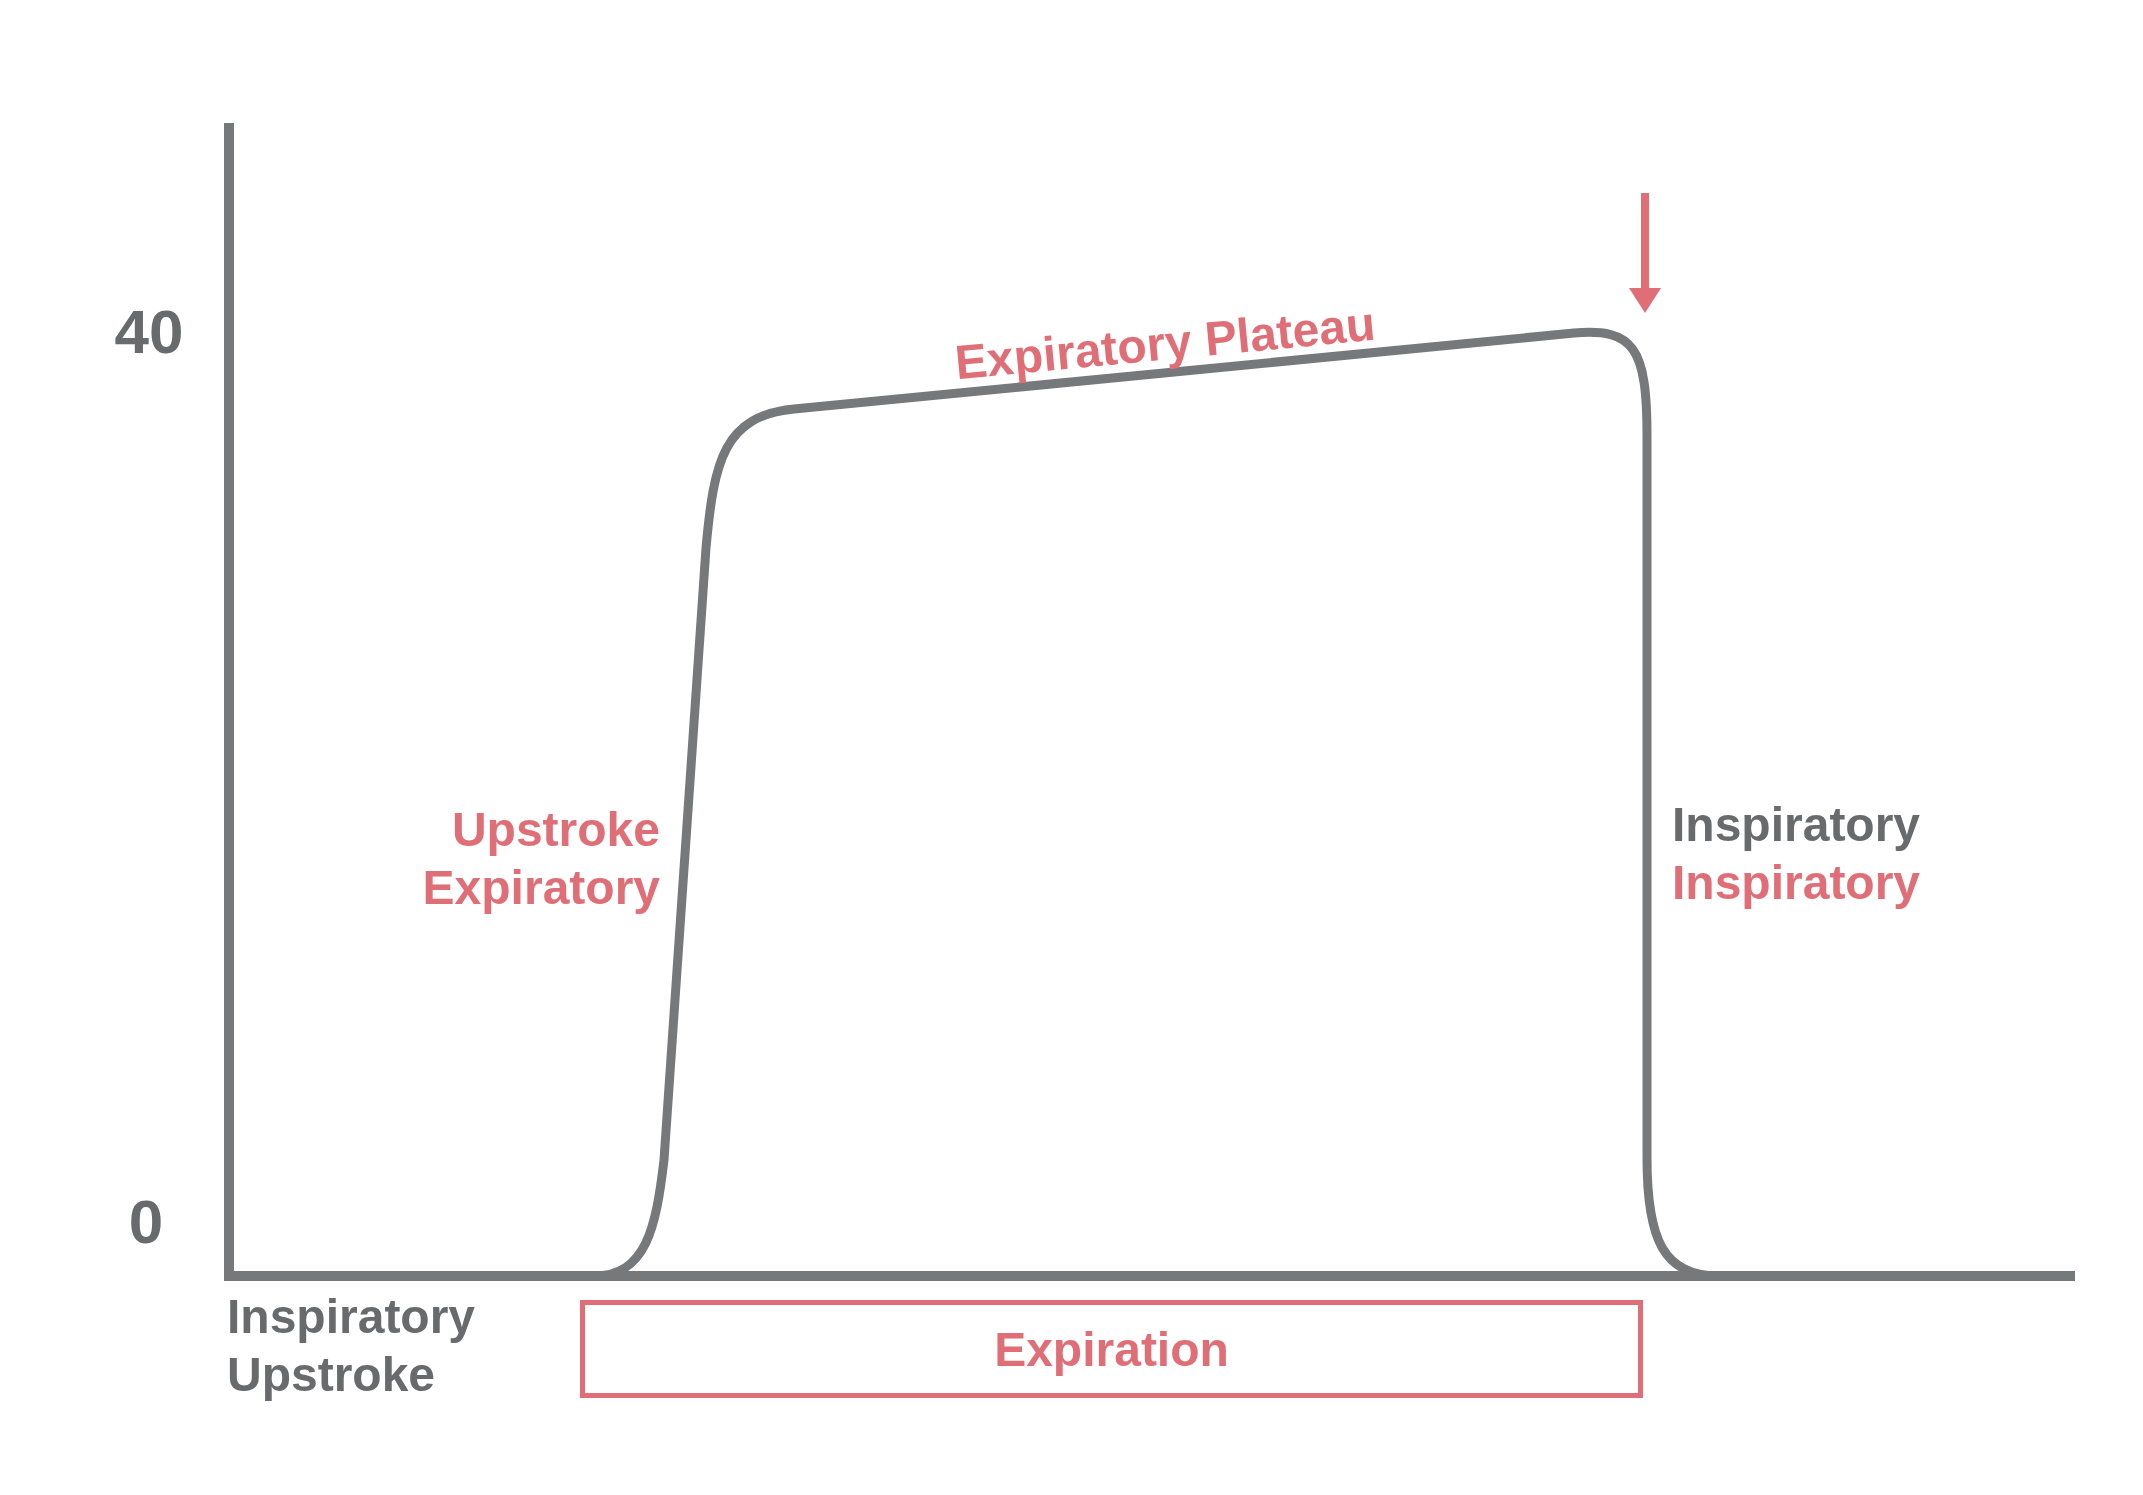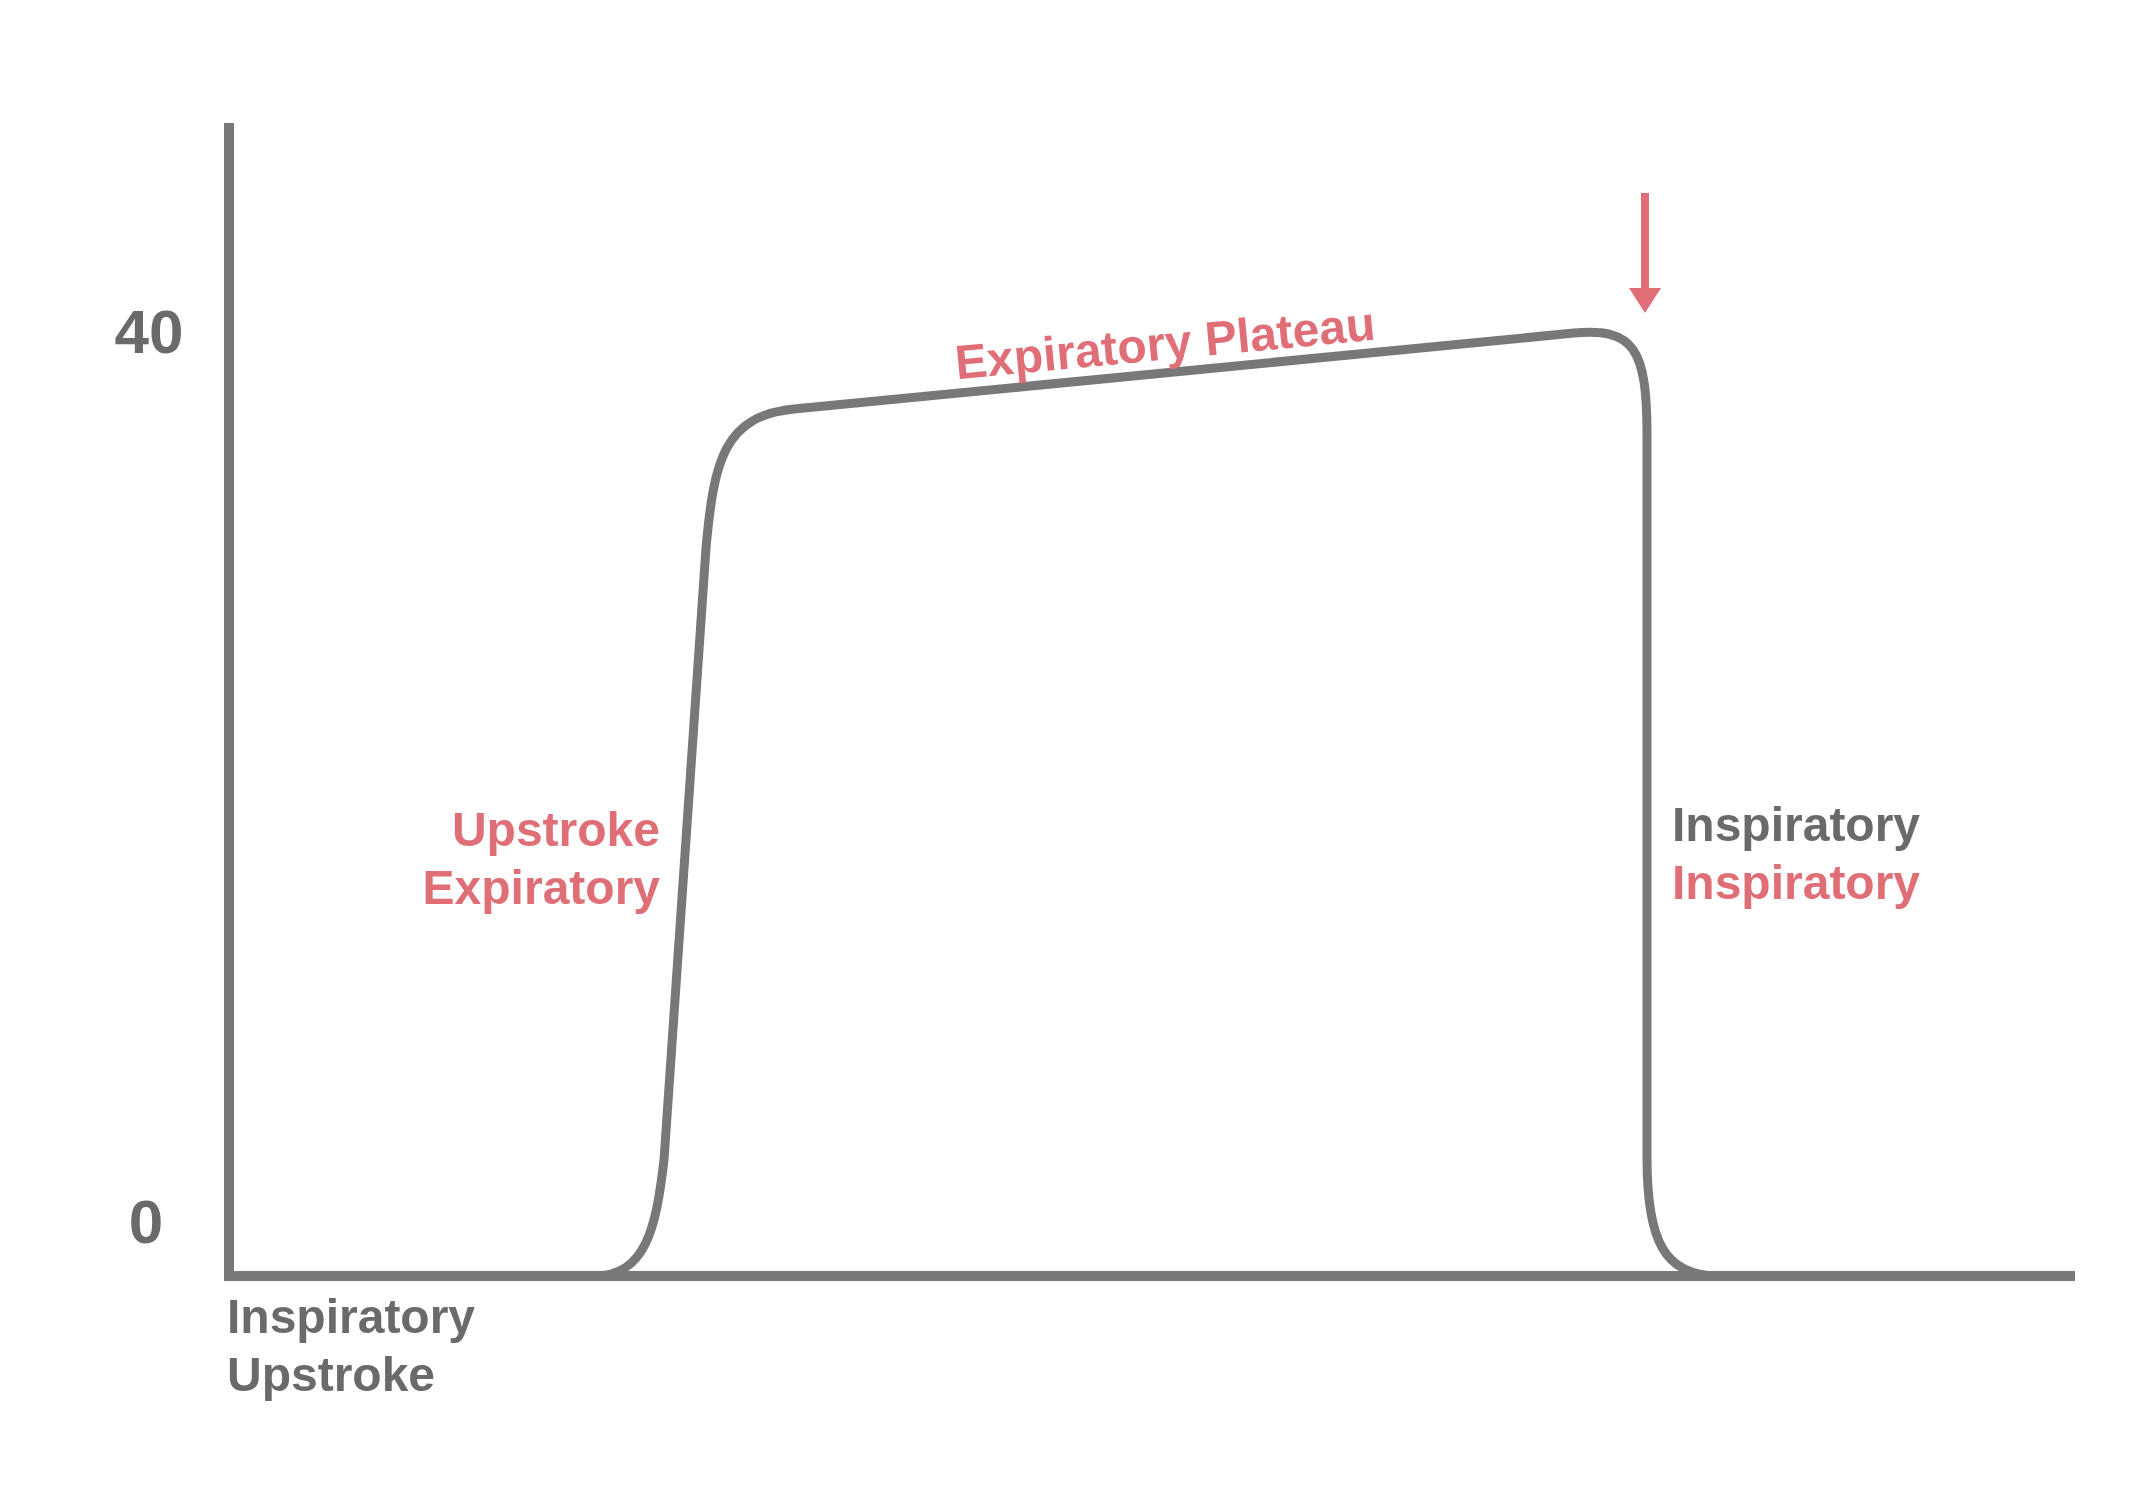--- a/index.html
+++ b/index.html
@@ -59,14 +59,17 @@
   <div class="lbl two-line downstroke">
     <div class="gray">Inspiratory</div>
     <div class="pink">Inspiratory</div>
   </div>
 
   <div class="lbl gray two-line base-label">
     <div>Inspiratory</div>
     <div>Upstroke</div>
   </div>
 
+  <div class="exp-box">
+    <span class="exp-box-text">Expiration</span>
+  </div>
 
 </div>
 
 </body></html>

